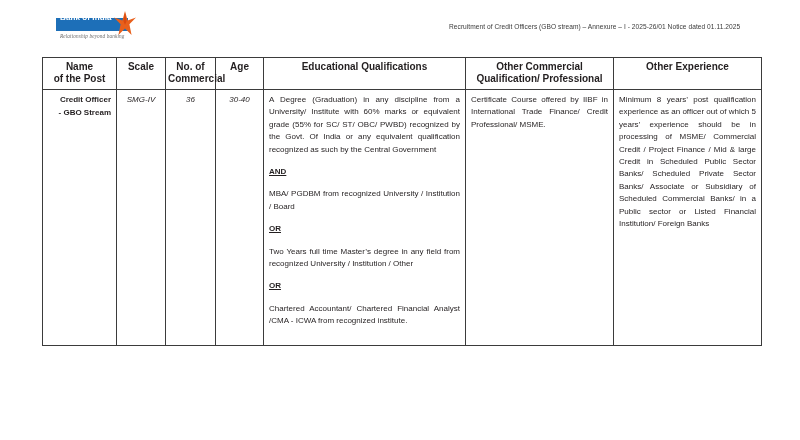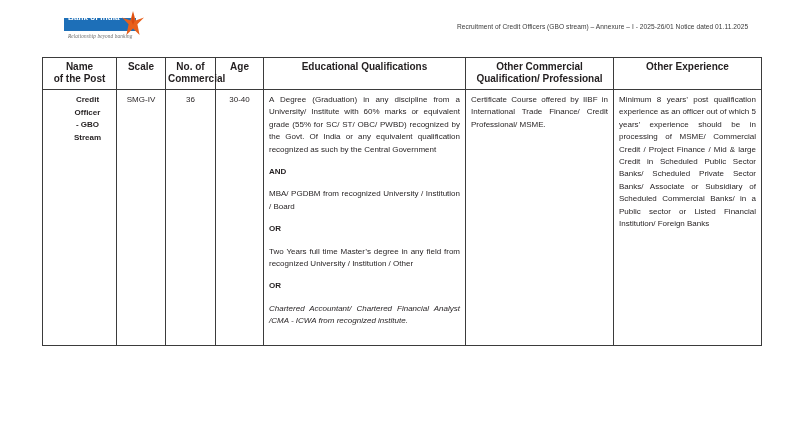--- a/index.html
+++ b/index.html
@@ -13,21 +13,21 @@
     font-family: "Liberation Sans", sans-serif;
     color: #231f20;
     overflow: hidden;
     position: relative;
   }
 
   
   .page-header {
     position: absolute;
     top: 0;
-    left: 16px;
+    left: 8px;
     width: 652px;
     height: 50px;
   }
 
   .logo-block {
     position: absolute;
     left: 48px;
     top: 11px;
     width: 92px;
     height: 32px;
@@ -112,44 +112,45 @@
   .col-name      { width: 74px; }
   .col-scale     { width: 49px; }
   .col-vac       { width: 50px; }
   .col-age       { width: 48px; }
   .col-edu       { width: 202px; }
   .col-other     { width: 148px; }
   .col-work      { width: 148px; }
 
   td.c-name {
     font-weight: bold;
-    text-align: center;
-    padding-left: 21px;
+    text-align: right;
+    padding-left: 8px;
     line-height: 12.6px;
   }
   td.c-center {
     text-align: center;
     padding-top: 4px;
+    font-style: italic;
   }
   td.c-just {
     text-align: justify;
     text-align-last: left;
     hyphens: none;
   }
   .para {
     margin: 0 0 10px 0;
   }
   .para:last-child {
     margin-bottom: 12px;
-    font-style: italic;
   }
   .kw {
     font-weight: bold;
     margin: 0 0 10px 0;
     text-align: left;
+    text-decoration: underline;
   }
 </style>
 </head>
 <body>
 
 <div class="page-header">
 
   <div class="logo-block">
     <div class="logo-bar"></div>
     <div class="logo-bar-text">Bank of India</div>

